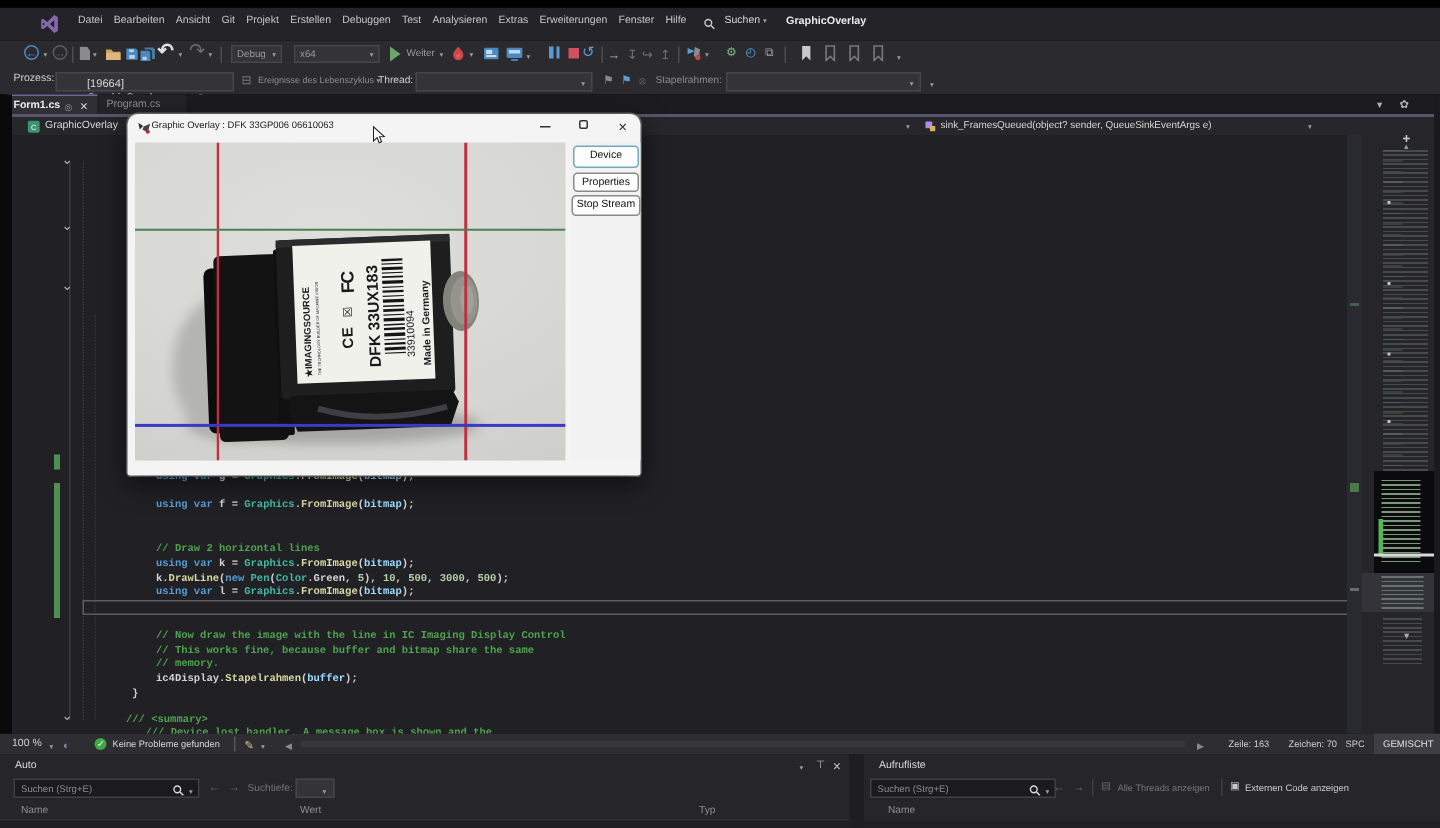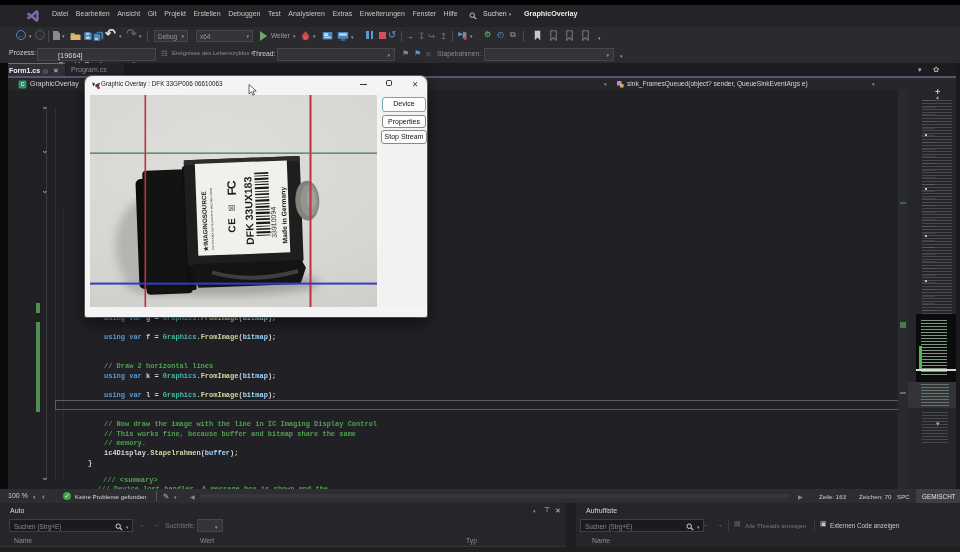--- a/index.html
+++ b/index.html
@@ -183,27 +183,28 @@
     <div class="abs" style="left:33px;top:382px;color:#b4b4b8;font-size:9px">⌄</div>
 
     <div class="abs" style="left:28px;top:213px;width:4px;height:10px;background:#4f8f4f"></div>
     <div class="abs" style="left:28px;top:232px;width:4px;height:90px;background:#4f8f4f"></div>
 
     <div class="abs mono" id="code" style="left:0;top:0;width:900px;height:399px;font-size:7px;color:#d4d4d4">
       <div class="cl" style="top:224px"><span class="kw">using</span> <span class="kw">var</span> g = <span class="ty">Graphics</span>.<span class="me">FromImage</span>(<span class="pr">bitmap</span>);</div>
       <div class="cl" style="top:243.3px"><span class="kw">using</span> <span class="kw">var</span> f = <span class="ty">Graphics</span>.<span class="me">FromImage</span>(<span class="pr">bitmap</span>);</div>
       <div class="cl co" style="top:272.2px">// Draw 2 horizontal lines</div>
       <div class="cl" style="top:281.9px"><span class="kw">using</span> <span class="kw">var</span> k = <span class="ty">Graphics</span>.<span class="me">FromImage</span>(<span class="pr">bitmap</span>);</div>
+      <div class="cl" style="top:291.5px">k.<span class="me">DrawLine</span>(<span class="kw">new</span> <span class="ty">Pen</span>(<span class="ty">Color</span>.Green, <span class="nu">5</span>), <span class="nu">10</span>, <span class="nu">500</span>, <span class="nu">3000</span>, <span class="nu">500</span>);</div>
       <div class="cl" style="top:301.2px"><span class="kw">using</span> <span class="kw">var</span> l = <span class="ty">Graphics</span>.<span class="me">FromImage</span>(<span class="pr">bitmap</span>);</div>
       <div class="cl co" style="top:339.8px">// This works fine, because buffer and bitmap share the same</div>
       <div class="cl co" style="top:330.1px">// Now draw the image with the line in IC Imaging Display Control</div>
       <div class="cl co" style="top:349.4px">// memory.</div>
       <div class="cl" style="top:359.1px">ic4Display.<span class="me">Stapelrahmen</span>(<span class="pr">buffer</span>);</div>
       <div class="cl" style="top:368.7px;left:80px">}</div>
-      <div class="cl co" style="top:385.5px;left:95px">/// &lt;summary&gt;</div>
+      <div class="cl co" style="top:385.5px;left:76px">/// &lt;summary&gt;</div>
       <div class="cl co" style="top:395.2px;left:89px">/// Device lost handler. A message box is shown and the</div>
     </div>
 
     <div class="abs" style="left:47px;top:309.5px;width:853px;height:10.5px;border:1px solid #5c5c62"></div>
 
     <div class="abs" style="left:890px;top:0;width:10px;height:399px;background:#292930">
       <div class="abs" style="left:2px;top:112px;width:6px;height:2px;background:#44604a"></div>
       <div class="abs" style="left:2px;top:232px;width:6px;height:6px;background:#4a7a4a"></div>
       <div class="abs" style="left:2px;top:302px;width:6px;height:2px;background:#6a6a70"></div>
     </div>

